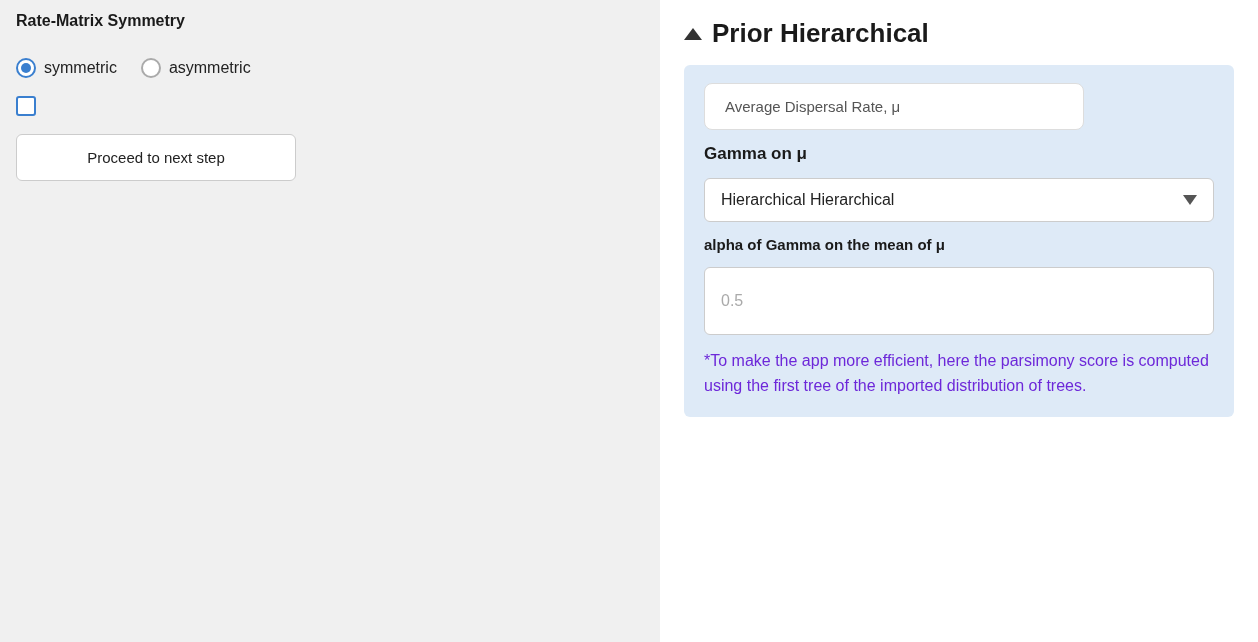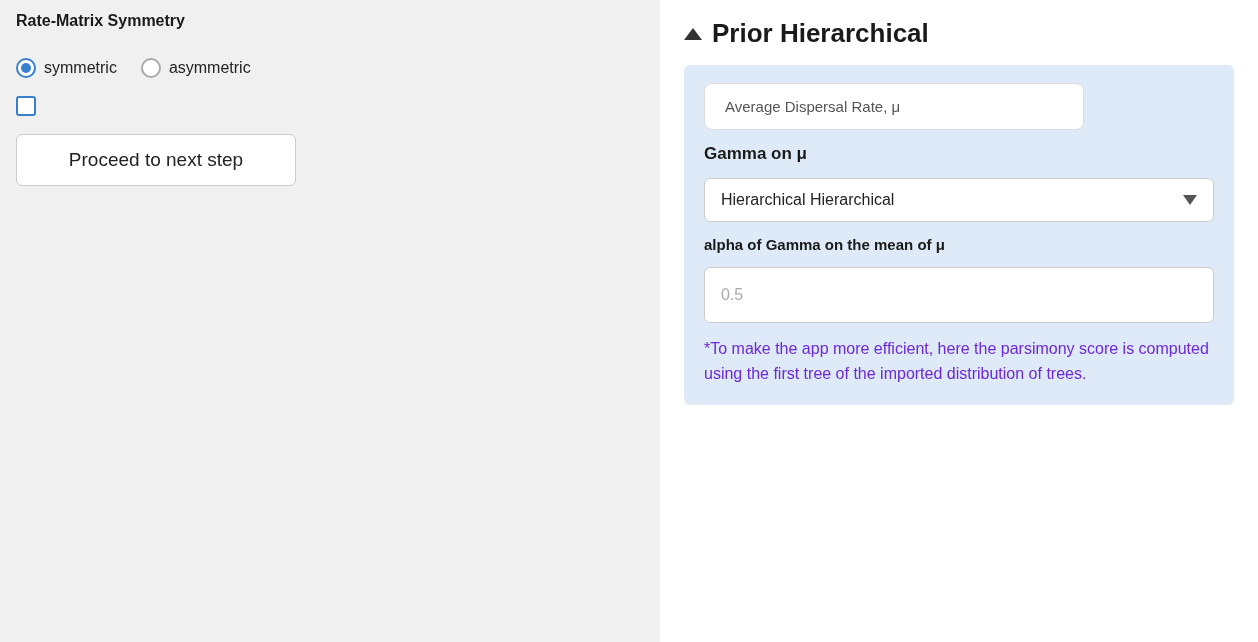--- a/index.html
+++ b/index.html
@@ -118,21 +118,21 @@
       height: 20px;
       border: 2px solid #3a7fcf;
       border-radius: 3px;
       background: #fff;
       flex-shrink: 0;
     }
 
     .proceed-btn {
       display: inline-block;
       padding: 14px 28px;
-      font-size: 19px;
+      font-size: 15px;
       color: #222;
       background: #fff;
       border: 1.5px solid #ccc;
       border-radius: 6px;
       cursor: pointer;
       width: 280px;
       text-align: center;
     }
 
     
@@ -214,21 +214,21 @@
     .alpha-label {
       font-size: 15px;
       font-weight: 700;
       color: #1a1a1a;
     }
 
     .alpha-input {
       background: #fff;
       border: 1px solid #ccc;
       border-radius: 6px;
-      padding: 18px 16px;
+      padding: 24px 16px;
       font-size: 16px;
       color: #aaa;
       width: 100%;
     }
 
     .note-text {
       font-size: 16px;
       color: #6d28d9;
       line-height: 1.55;
     }

